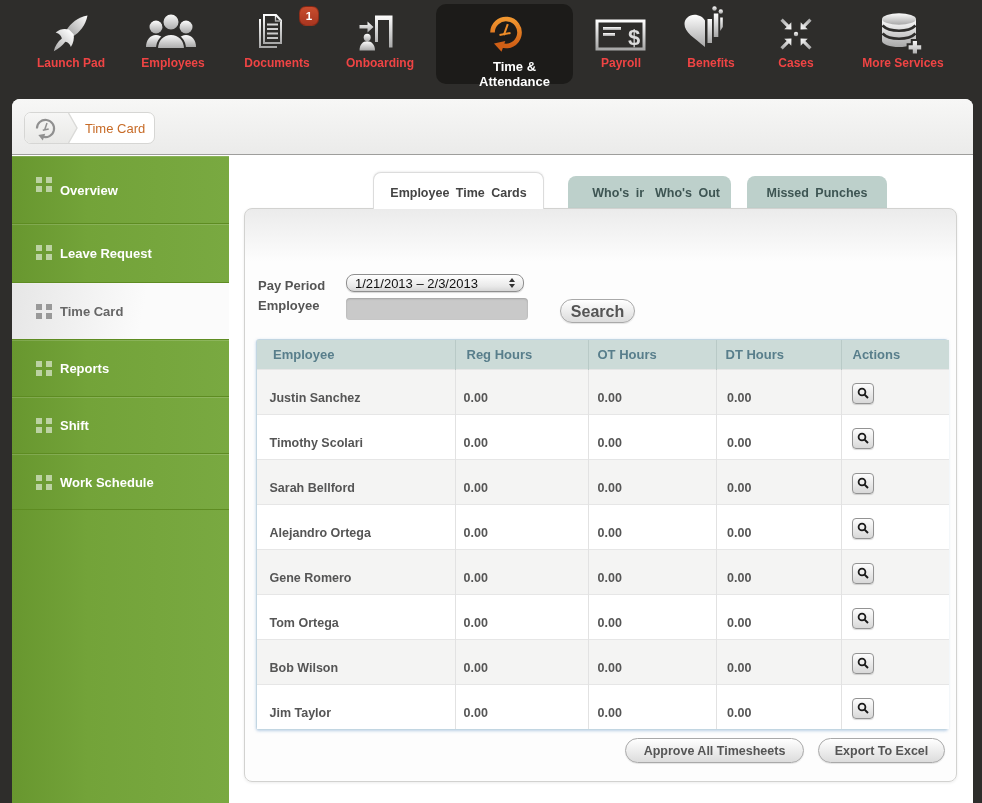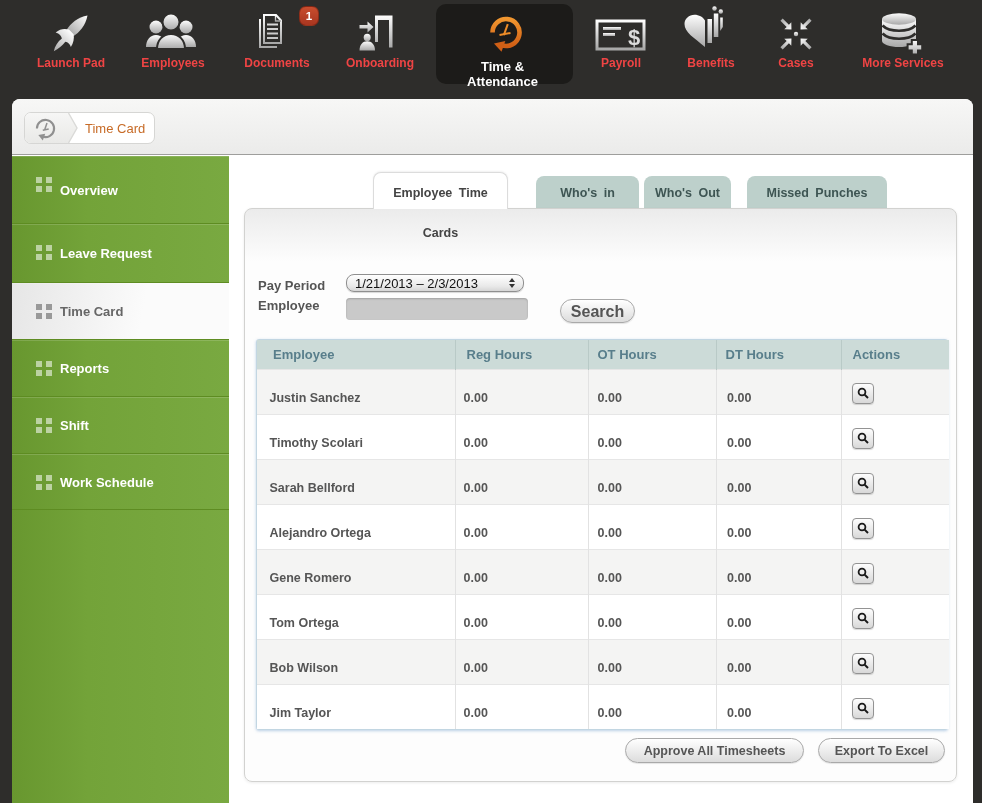--- a/index.html
+++ b/index.html
@@ -4,21 +4,21 @@
 <style>
 * { margin:0; padding:0; box-sizing:border-box; }
 html,body { width:982px; height:803px; }
 body { font-family:"Liberation Sans", sans-serif; background:#2e2d2b; position:relative; overflow:hidden; }
 #page { position:absolute; left:0; top:0; width:982px; height:803px; }
 
 
 #nav { position:absolute; left:0; top:0; width:982px; height:99px; background:#2e2d2b; }
 .navitem { position:absolute; top:0; text-align:center; }
 .navitem .lbl { position:absolute; top:56px; left:50%; transform:translateX(-50%); white-space:nowrap; font-size:12px; font-weight:bold; color:#ef4444; }
-#tna { position:absolute; left:444px; top:4px; width:117px; height:80px; border-radius:10px; }
+#tna { position:absolute; left:456px; top:4px; width:117px; height:80px; border-radius:10px; }
 #tna .lbl { position:absolute; top:55px; width:100%; text-align:center; font-size:13px; font-weight:bold; color:#fff; }
 .badge { position:absolute; left:299px; top:6px; width:20px; height:20px; background:linear-gradient(#c94d2e,#a83620); border:1px solid rgba(60,10,0,0.35); border-radius:7px; color:#fff; font-size:11.5px; font-weight:bold; text-align:center; line-height:19px; }
 
 
 #wrap { position:absolute; left:12px; top:99px; width:961px; height:704px; background:#fff; border-radius:8px 8px 0 0; }
 
 
 #crumbbar { position:absolute; left:0; top:0; width:961px; height:56px; background:linear-gradient(#f7f7f6,#ebebea); border-bottom:1px solid #9e9e9c; border-radius:8px 8px 0 0; }
 #crumb { position:absolute; left:12px; top:13px; height:32px; background:#fff; border:1px solid #d6d6d4; border-radius:7px; display:flex; align-items:center; }
 #crumb .iconseg { width:41px; height:30px; background:linear-gradient(#f6f6f5,#e9e9e7); border-radius:6px 0 0 6px; display:flex; align-items:center; justify-content:center; }
@@ -274,22 +274,22 @@
           <span class="sq">
             <i></i>
             <i></i>
             <i></i>
             <i></i>
           </span>
           <span class="stxt">Work Schedule</span>
         </div>
   </div>
 
-  <div class="tab active" style="left:361px; width:135px;">Employee Time Cards</div>
-  <div class="tab" style="left:524px; width:103px;">Who's in</div>
+  <div class="tab active" style="left:361px; width:171px;">Employee Time Cards</div>
+  <div class="tab" style="left:556px; width:103px;">Who's in</div>
   <div class="tab" style="left:632px; width:87px;">Who's Out</div>
   <div class="tab" style="left:735px; width:140px;">Missed Punches</div>
 
   <div id="content">
     <span class="flabel" style="left:13px; top:69px;">Pay Period</span>
     <div id="sel">1/21/2013 – 2/3/2013<span class="arrows">
             <b class="up"></b>
             <b class="dn"></b>
           </span></div>
     <span class="flabel" style="left:13px; top:89px;">Employee</span>

